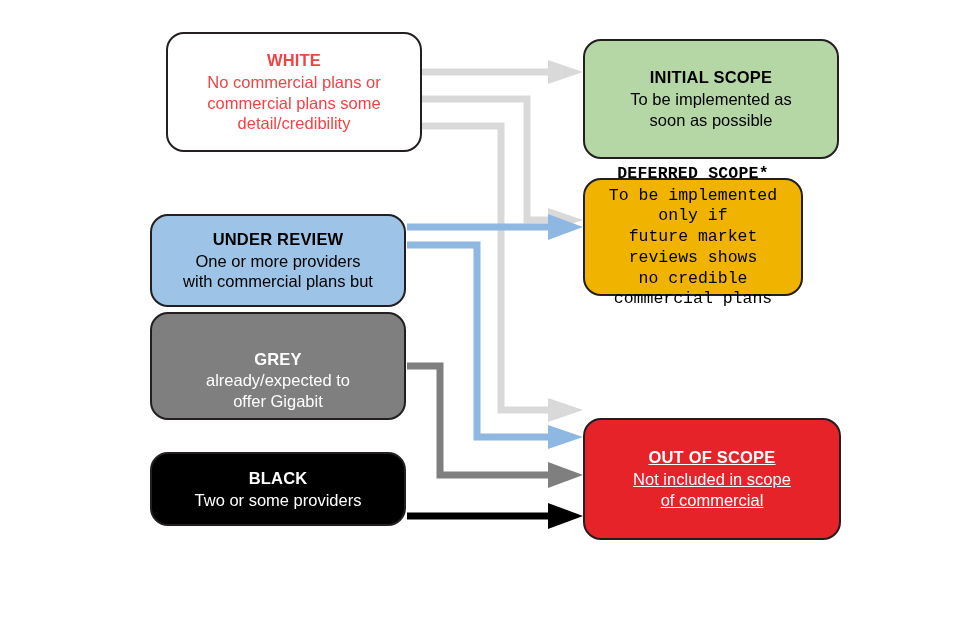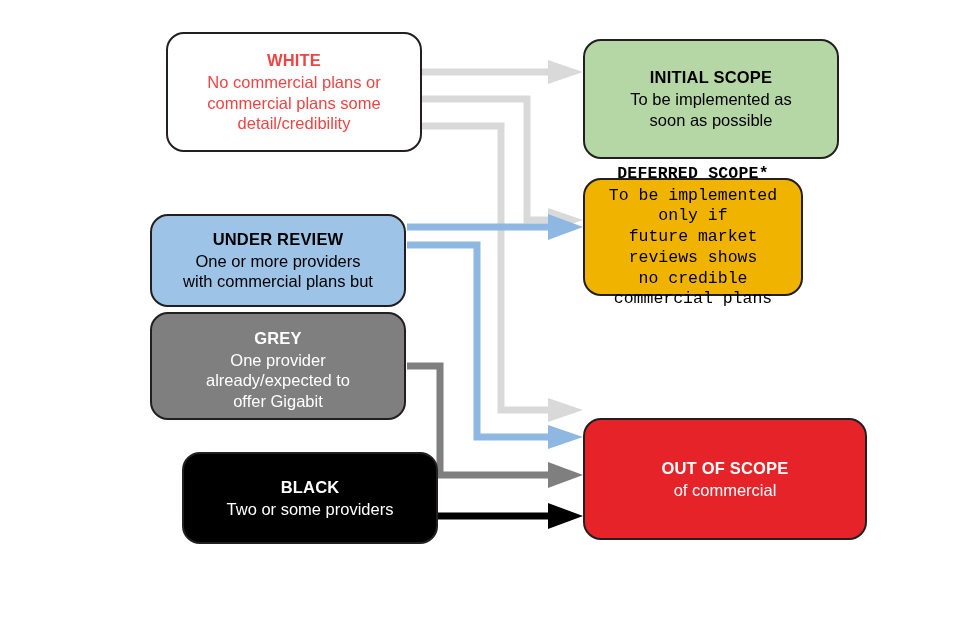--- a/index.html
+++ b/index.html
@@ -110,27 +110,26 @@
     <div class="title">UNDER REVIEW</div>
     <div class="desc">
       <span>One or more providers</span>
       <span>with commercial plans but</span>
     </div>
   </div>
 
   <div class="node bordered" id="node-grey" style="left:150px; top:312px; width:256px; height:108px; background:#7f7f7f; color:#ffffff;justify-content:flex-end;">
     <div class="title">GREY</div>
     <div class="desc">
-      <span>One provider</span>
       <span>already/expected to</span>
       <span>offer Gigabit</span>
     </div>
   </div>
 
-  <div class="node bordered" id="node-black" style="left:150px; top:452px; width:256px; height:92px; background:#000000; color:#ffffff;margin-left:32px;">
+  <div class="node bordered" id="node-black" style="left:150px; top:452px; width:256px; height:74px; background:#000000; color:#ffffff;">
     <div class="title">BLACK</div>
     <div class="desc">
       <span>Two or some providers</span>
     </div>
   </div>
 
   <div class="node bordered" id="node-initial-scope" style="left:583px; top:32px; width:256px; height:120px; background:#b5d7a5; color:#000000;margin-top:7px;">
     <div class="title">INITIAL SCOPE</div>
     <div class="desc">
       <span>To be implemented as</span>
@@ -140,20 +139,21 @@
 
   <div class="node bordered" id="node-deferred-scope" style="left:583px; top:178px; width:220px; height:118px; background:#f0b400; color:#000000;font-family:Liberation Mono, monospace;">
     <div class="title">DEFERRED SCOPE*</div>
     <div class="desc">
       <span>To be implemented only if</span>
       <span>future market reviews shows</span>
       <span>no credible commercial plans</span>
     </div>
   </div>
 
-  <div class="node bordered" id="node-out-of-scope" style="left:583px; top:418px; width:284px; height:122px; background:#e7232a; color:#ffffff;">
+  <div class="node bordered" id="node-out-of-scope" style="left:583px; top:418px; width:258px; height:122px; background:#e7232a; color:#ffffff;text-decoration:underline;">
     <div class="title">OUT OF SCOPE</div>
     <div class="desc">
+      <span>Not included in scope</span>
       <span>of commercial</span>
     </div>
   </div>
 
 </div>
 
 </body></html>

